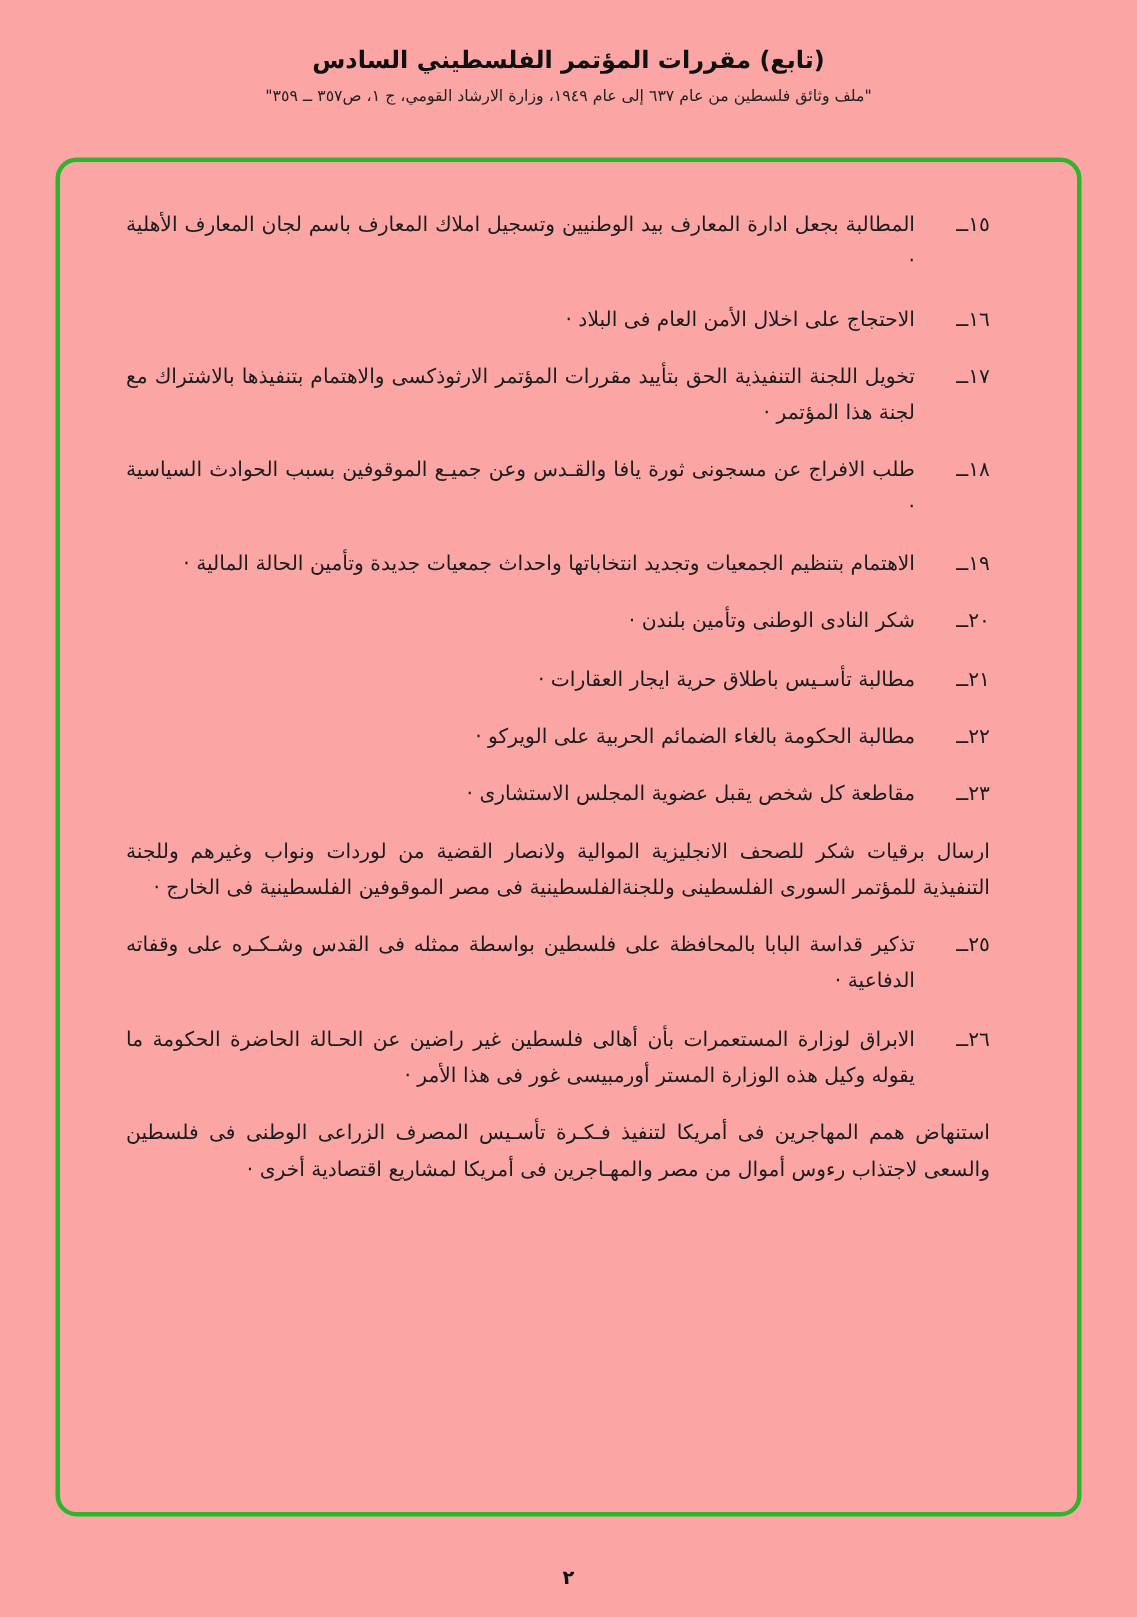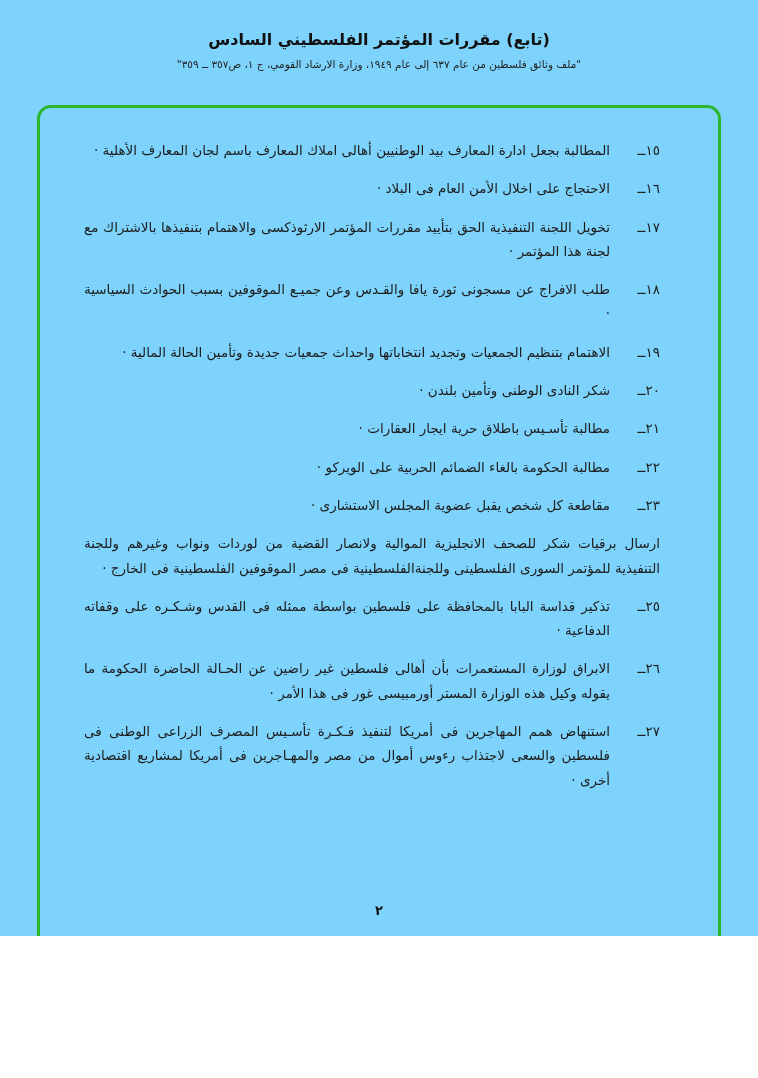--- a/index.html
+++ b/index.html
@@ -6,22 +6,22 @@
   html, body {
     margin: 0;
     padding: 0;
     background: #ffffff;
     font-family: "DejaVu Sans", sans-serif;
     color: #1c1c1c;
   }
   .page {
     position: relative;
     width: 758px;
-    height: 936px;
-    background: #7dd3fc;
+    height: 1078px;
+    background: #fca5a5;
     overflow: hidden;
   }
   .header {
     text-align: center;
     padding-top: 30px;
   }
   .doc-title {
     font-size: 16px;
     font-weight: bold;
     color: #111111;
@@ -82,21 +82,21 @@
   <div class="header">
     <div class="doc-title">(تابع) مقررات المؤتمر الفلسطيني السادس</div>
     <div class="doc-source">"ملف وثائق فلسطين من عام ٦٣٧ إلى عام ١٩٤٩، وزارة الارشاد القومي، ج ١، ص٣٥٧ ــ ٣٥٩"</div>
   </div>
 
   <div class="green-box">
     <div class="items">
 
       <div class="res-item">
         <span class="res-num">١٥ــ</span>
-        <span class="res-text">المطالبة بجعل ادارة المعارف بيد الوطنيين أهالى املاك المعارف باسم لجان المعارف الأهلية ·</span>
+        <span class="res-text">المطالبة بجعل ادارة المعارف بيد الوطنيين وتسجيل املاك المعارف باسم لجان المعارف الأهلية ·</span>
       </div>
 
       <div class="res-item">
         <span class="res-num">١٦ــ</span>
         <span class="res-text">الاحتجاج على اخلال الأمن العام فى البلاد ·</span>
       </div>
 
       <div class="res-item">
         <span class="res-num">١٧ــ</span>
         <span class="res-text">تخويل اللجنة التنفيذية الحق بتأييد مقررات المؤتمر الارثوذكسى والاهتمام بتنفيذها بالاشتراك مع لجنة هذا المؤتمر ·</span>
@@ -140,21 +140,20 @@
         <span class="res-num">٢٥ــ</span>
         <span class="res-text">تذكير قداسة البابا بالمحافظة على فلسطين بواسطة ممثله فى القدس وشـكـره على وقفاته الدفاعية ·</span>
       </div>
 
       <div class="res-item">
         <span class="res-num">٢٦ــ</span>
         <span class="res-text">الابراق لوزارة المستعمرات بأن أهالى فلسطين غير راضين عن الحـالة الحاضرة الحكومة ما يقوله وكيل هذه الوزارة المستر أورمبيسى غور فى هذا الأمر ·</span>
       </div>
 
       <div class="res-item">
-        <span class="res-num">٢٧ــ</span>
         <span class="res-text">استنهاض همم المهاجرين فى أمريكا لتنفيذ فـكـرة تأسـيس المصرف الزراعى الوطنى فى فلسطين والسعى لاجتذاب رءوس أموال من مصر والمهـاجرين فى أمريكا لمشاريع اقتصادية أخرى ·</span>
       </div>
 
     </div>
   </div>
 
   <div class="footer">
     <span>٢</span>
   </div>
 

